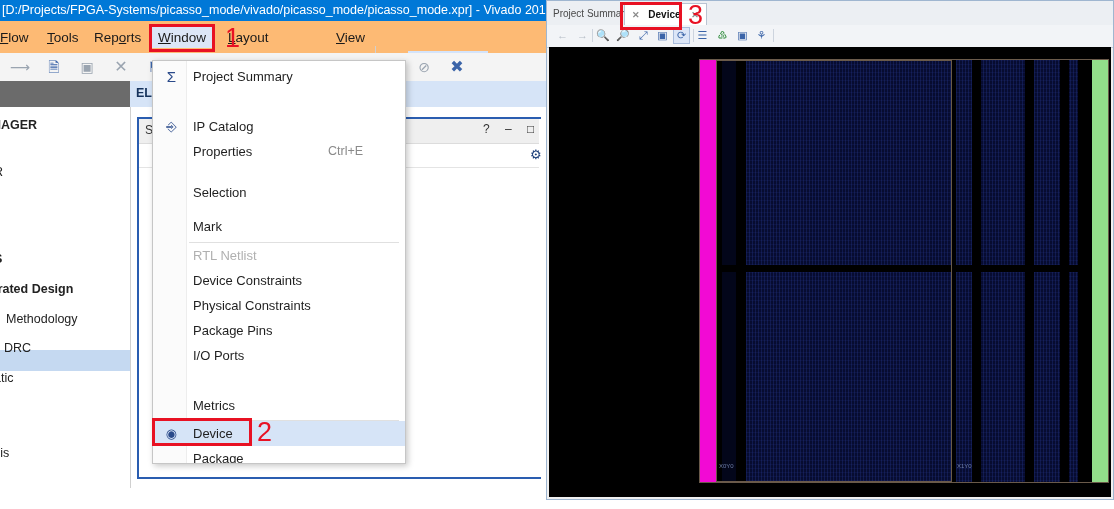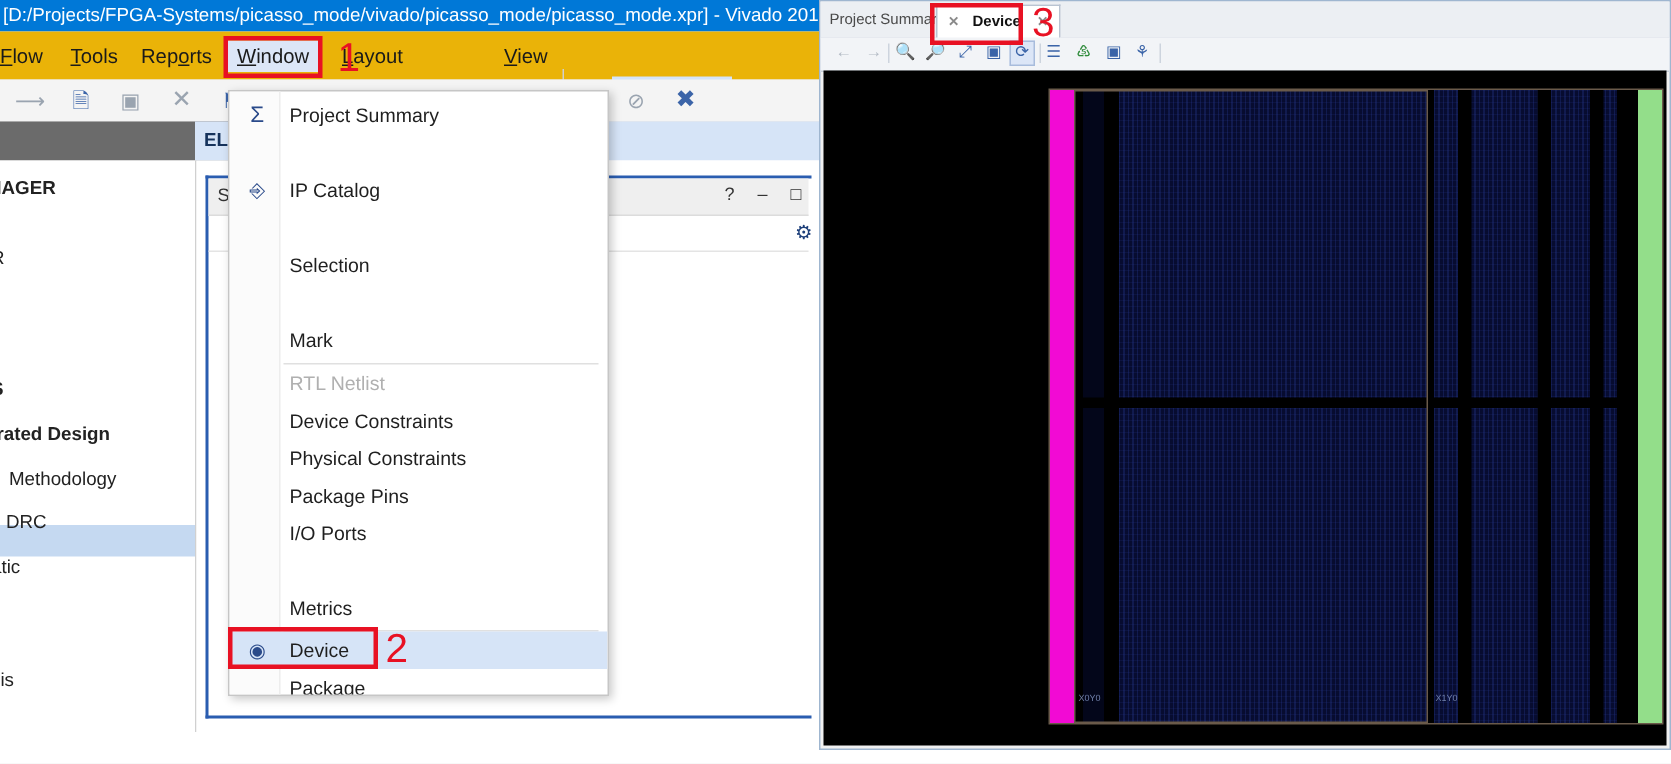--- a/index.html
+++ b/index.html
@@ -19,21 +19,21 @@
     background:#ffffff;overflow:hidden;
   }
   #titlebar{
     position:absolute;left:0;top:0;width:546px;height:21px;
     background:#0078d7;color:#ffffff;
     font-size:12.5px;line-height:21px;white-space:nowrap;
     padding-left:2px;box-sizing:border-box;overflow:hidden;
   }
   #menubar{
     position:absolute;left:0;top:21px;width:546px;height:32px;
-    background:#eab308;border-bottom:1px solid #e2e2e2;
+    background:#fdba74;border-bottom:1px solid #e2e2e2;
   }
   .menu-item{
     position:absolute;top:6px;height:21px;line-height:21px;
     font-size:13.5px;color:#1a1a1a;padding:0 6px;white-space:nowrap;
   }
   .menu-item u{text-decoration:underline;}
   #menu-window-hl{
     background:#dce6f7;
   }
   #quickaccess{
@@ -287,21 +287,25 @@
     <div id="dd-gutter"></div>
 
     <div class="dd-item" style="top:3px;">
       <span class="dd-ico" style="top:5px;font-size:15px;">Σ</span>
       <span class="lbl">Project Summary</span>
     </div>
     <div class="dd-item" style="top:53px;">
       <span class="dd-ico" style="top:5px;font-size:13px;">⎆</span>
       <span class="lbl">IP Catalog</span>
     </div>
-    <div class="dd-item" style="top:103px;">
+    <div class="dd-item" style="top:78px;">
+      <span class="lbl">Properties</span>
+      <span class="acc">Ctrl+E</span>
+    </div>
+    <div class="dd-item" style="top:119px;">
       <span class="lbl">Selection</span>
     </div>
     <div class="dd-item" style="top:153px;">
       <span class="lbl">Mark</span>
     </div>
 
     <div class="dd-sep" style="top:181px;"></div>
 
     <div class="dd-item disabled" style="top:182px;">
       <span class="lbl">RTL Netlist</span>

